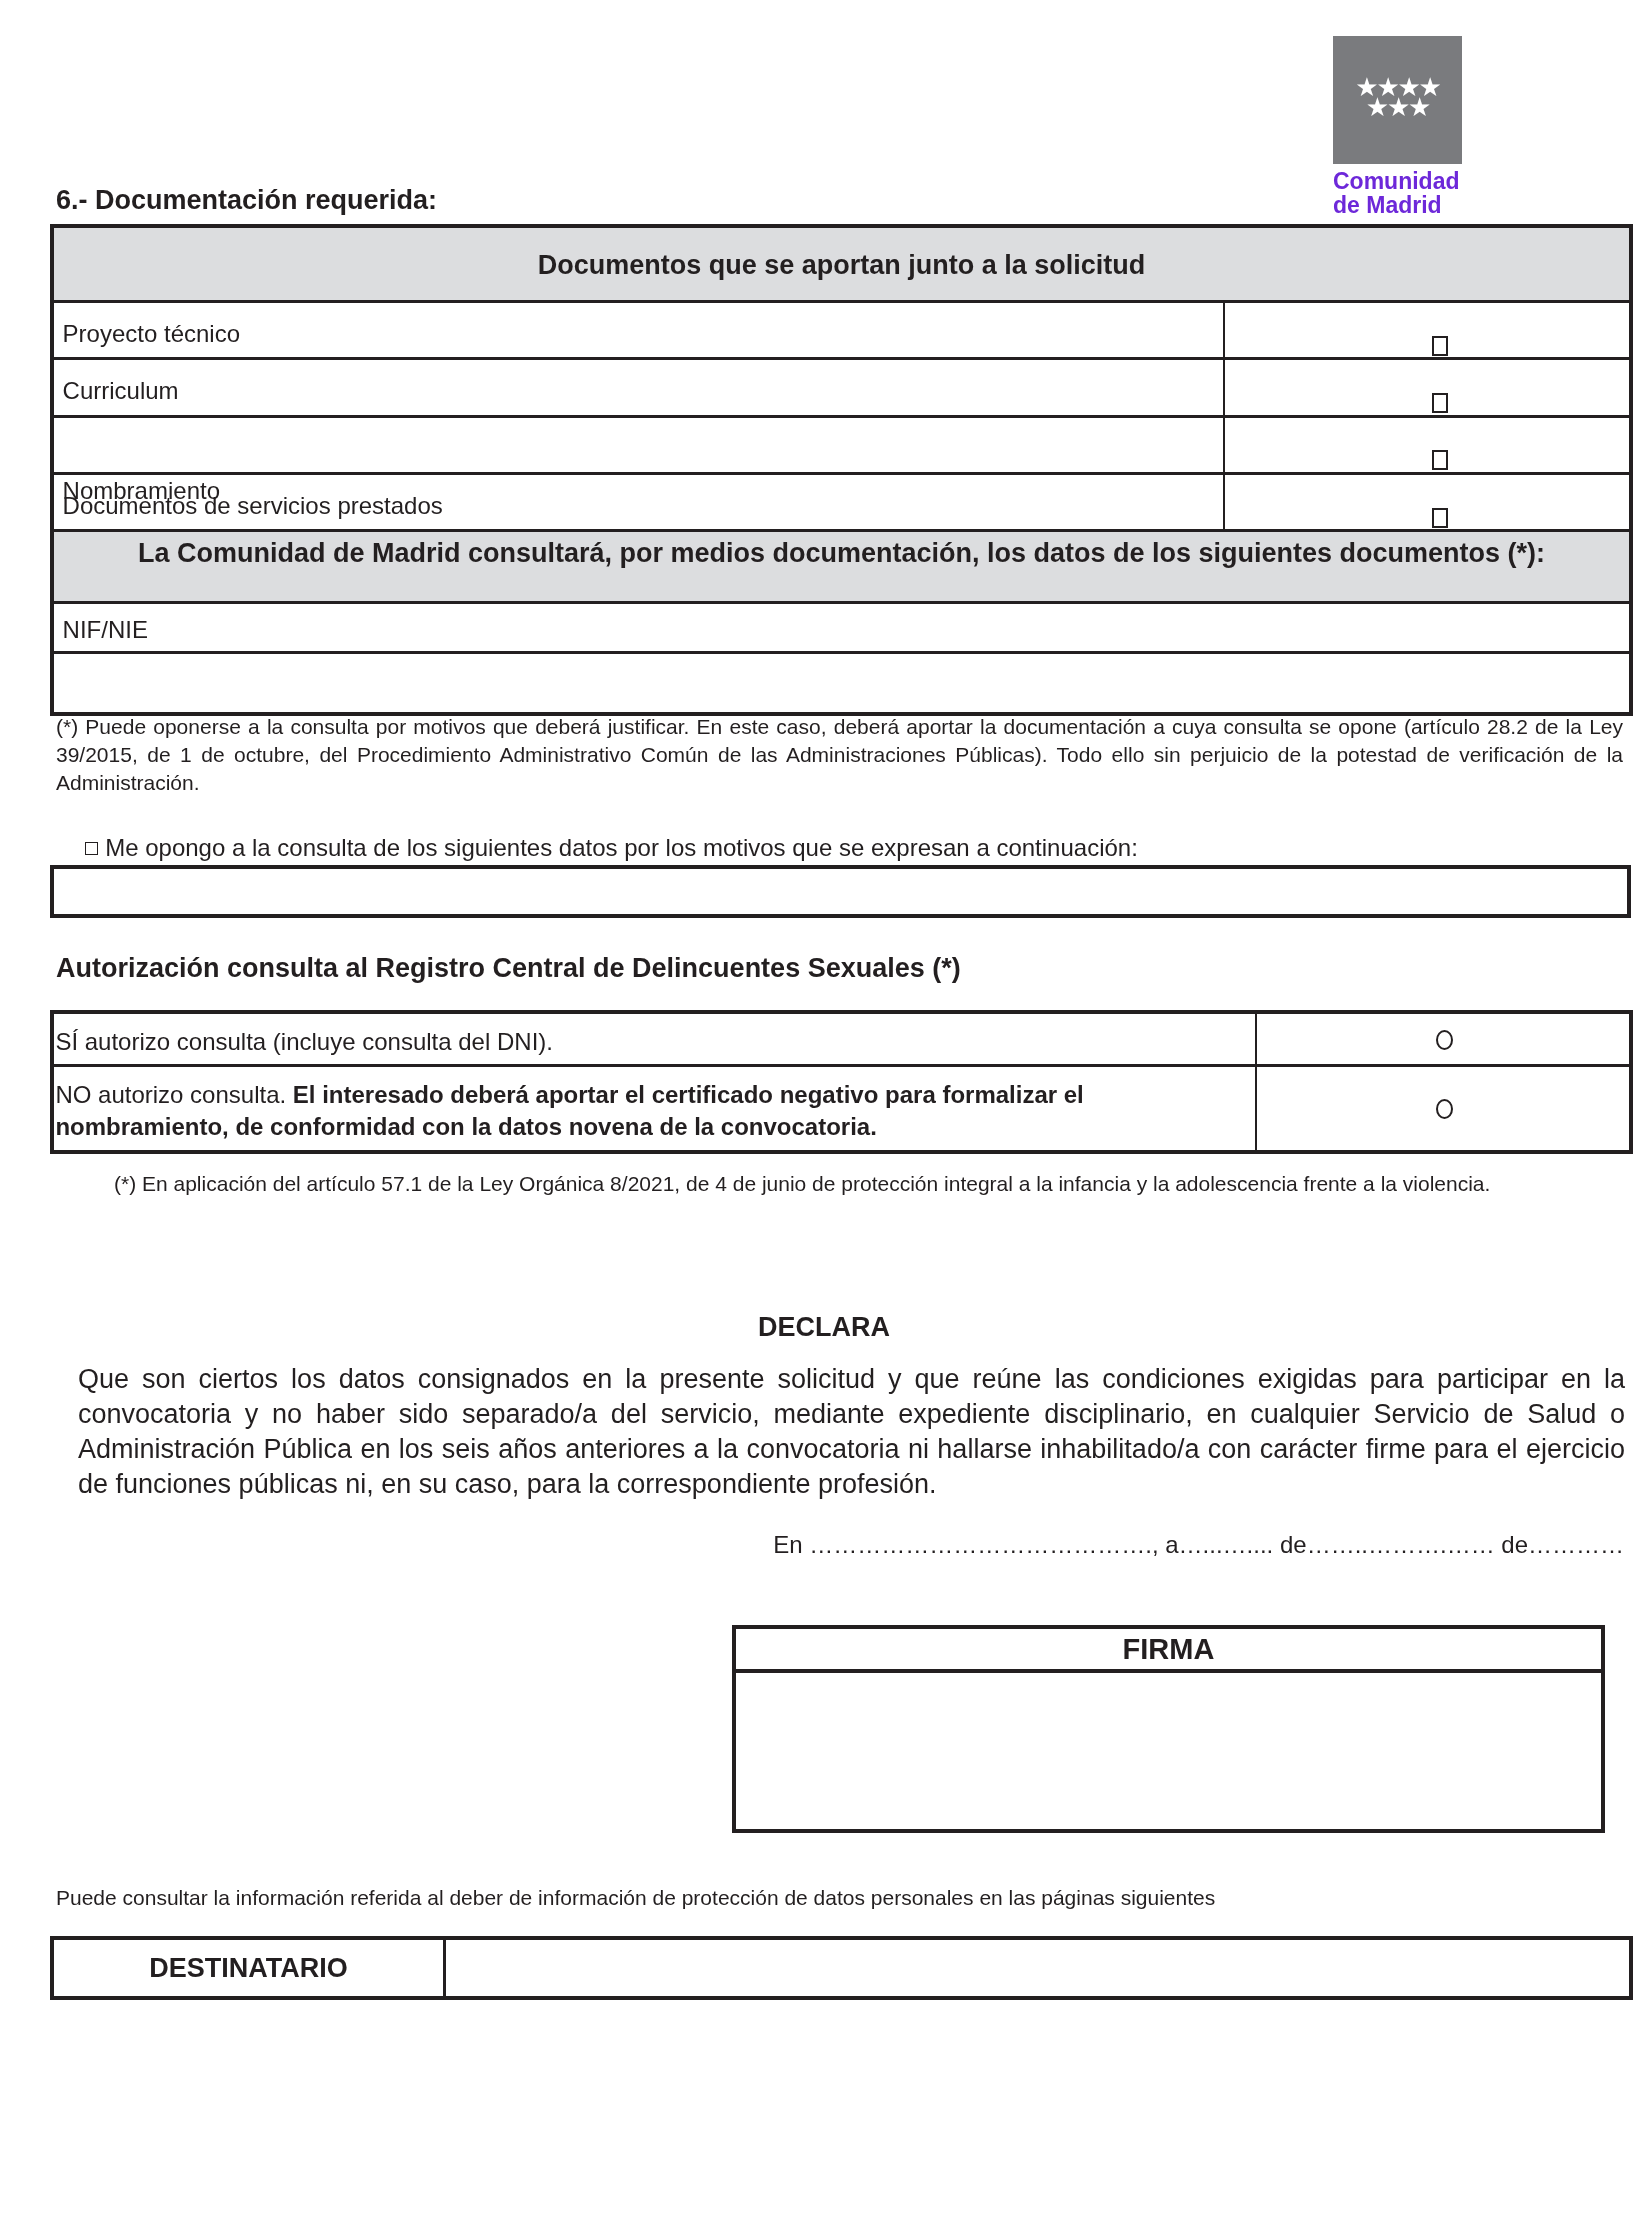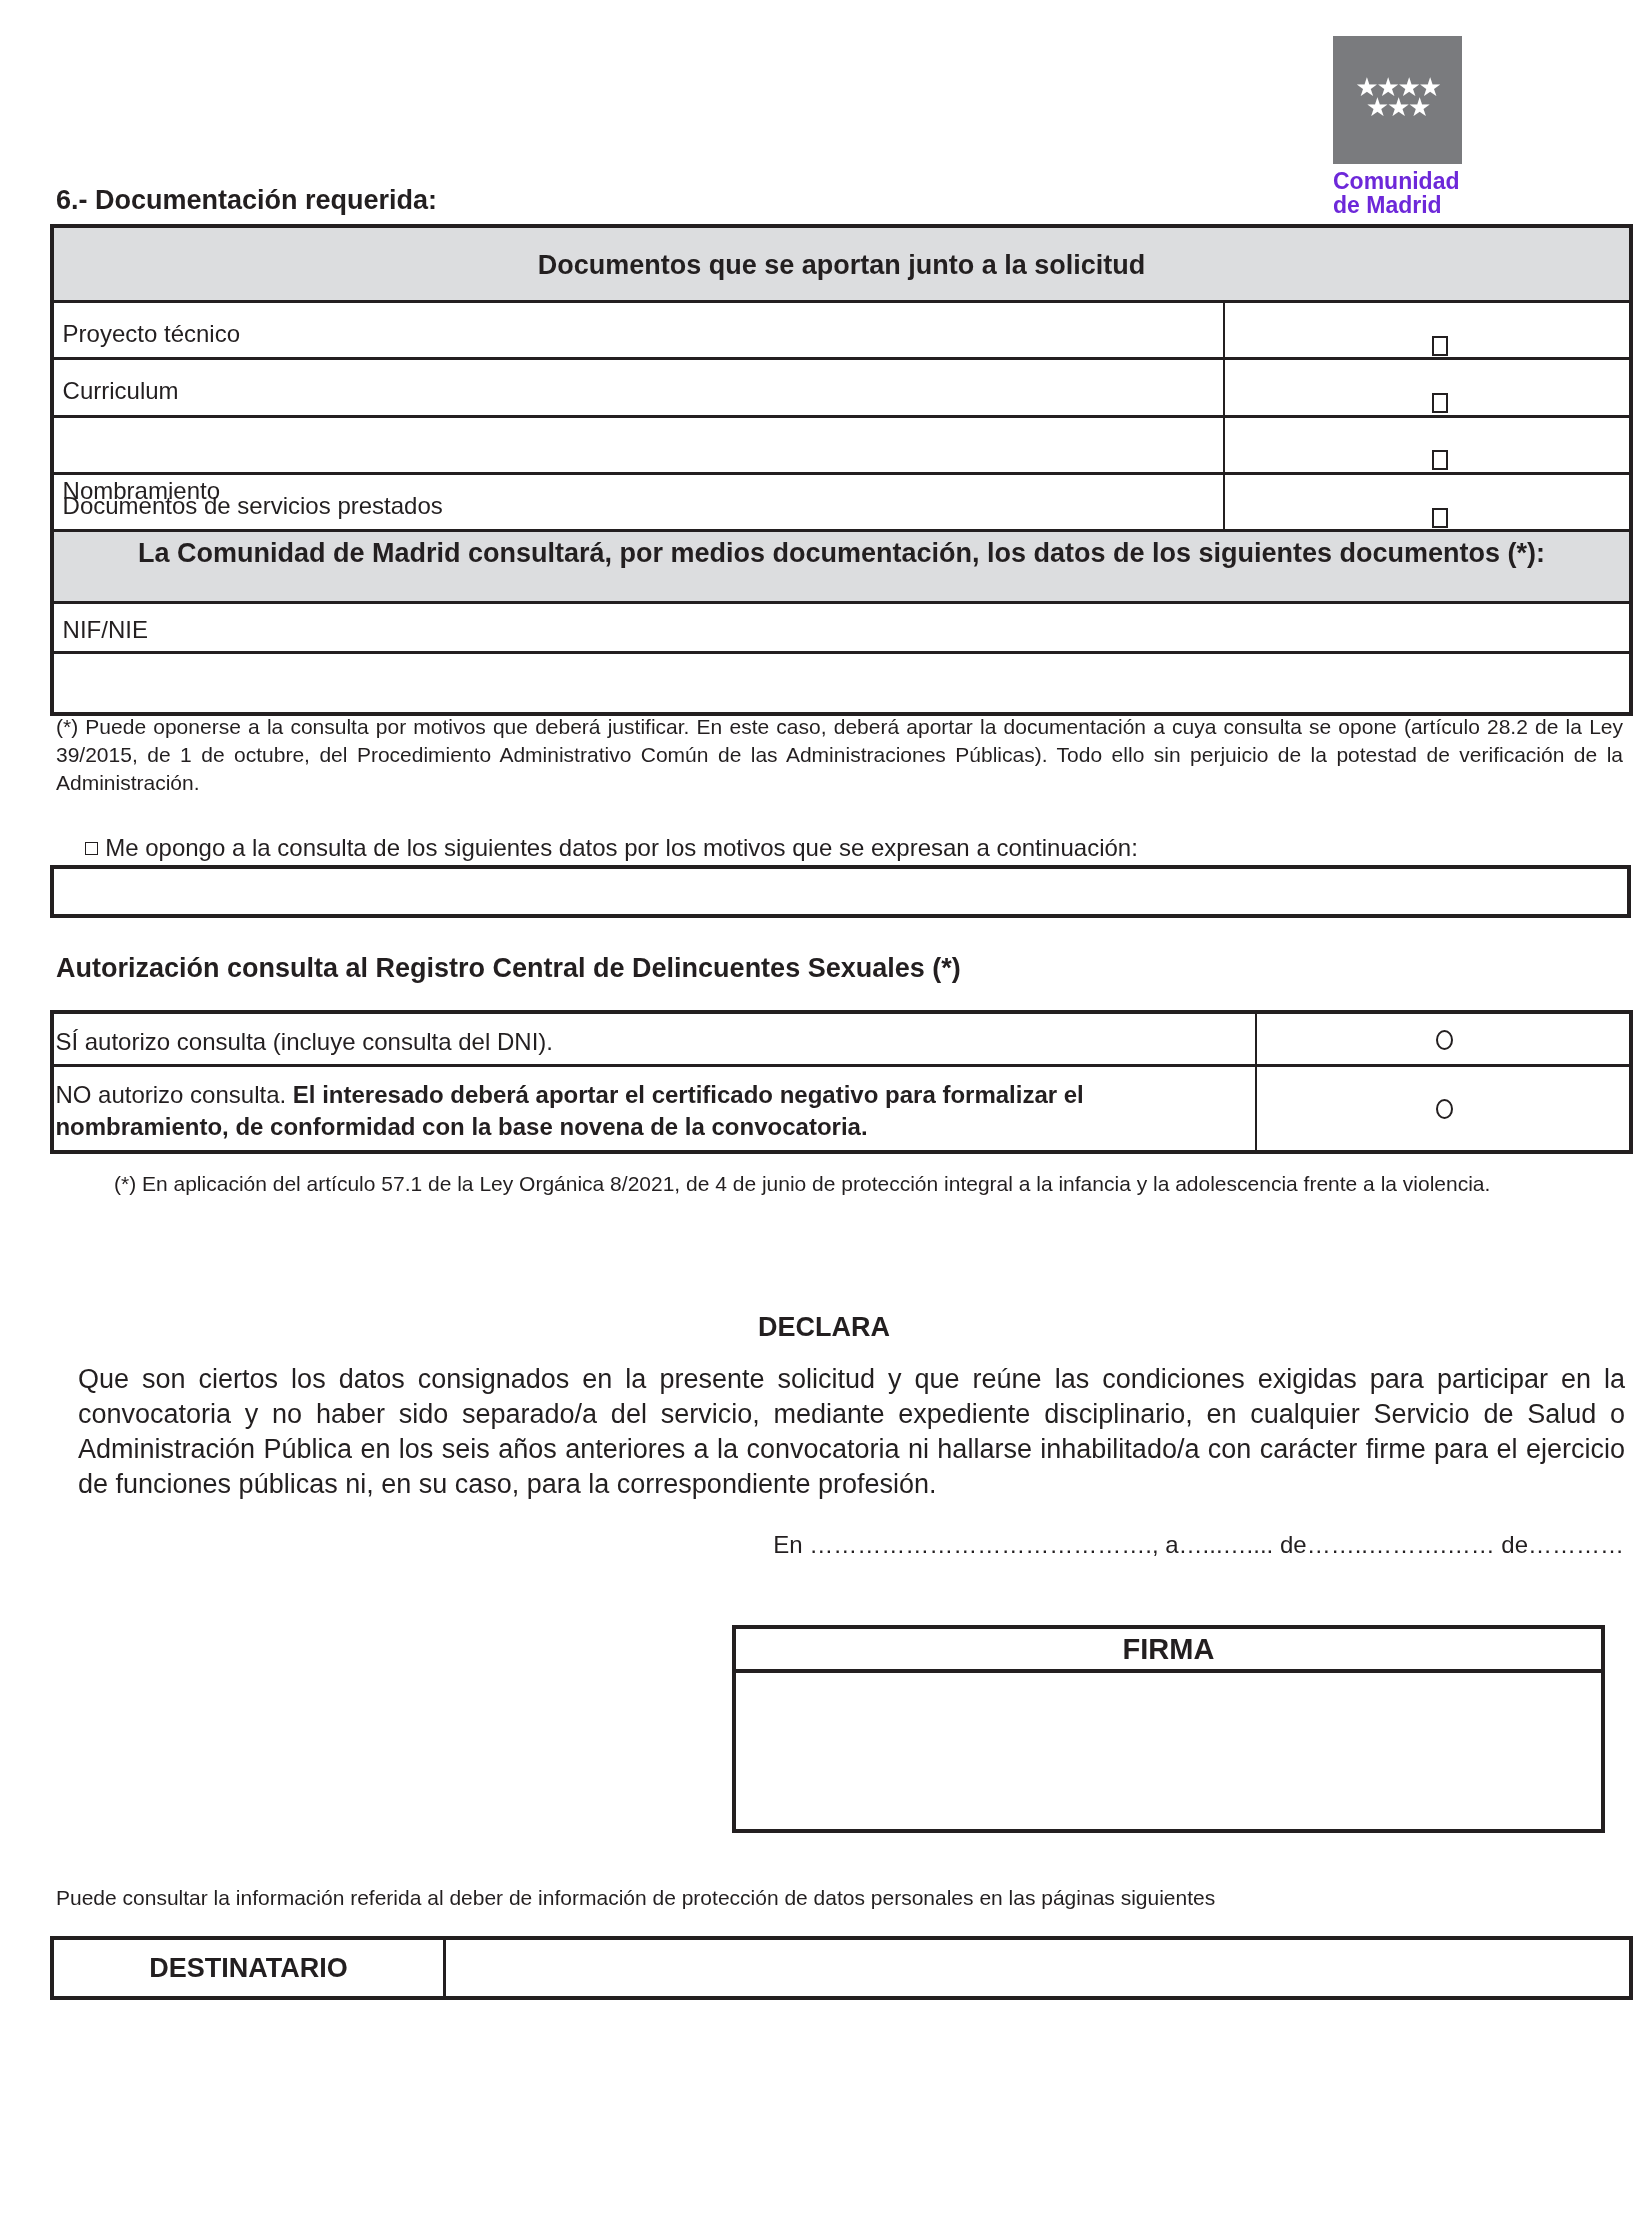--- a/index.html
+++ b/index.html
@@ -119,21 +119,21 @@
 <div class="abs" id="registro-title">Autorización consulta al Registro Central de Delincuentes Sexuales (*)</div>
 <div class="abs frame" id="registro-table">
   <div class="vline" style="left:1201px; width:2.2px;"></div>
   <div class="hline" style="top:50px; height:2.9px;"></div>
 
   <div class="cell-text" style="left:1.4px; top:14.4px;">SÍ autorizo consulta (incluye consulta del DNI).</div>
   <div class="radio" style="left:1382px; top:16px;"></div>
 
   <div class="cell-text" style="left:1.4px; top:65px; line-height:32px;">
     <div><span>NO autorizo consulta. </span><b>El interesado deberá aportar el certificado negativo para formalizar el</b></div>
-    <div><b>nombramiento, de conformidad con la base novena de la convocatoria.</b></div>
+    <div><b>nombramiento, de conformidad con la datos novena de la convocatoria.</b></div>
   </div>
   <div class="radio" style="left:1382px; top:85px;"></div>
 </div>
 <div class="abs footnote" id="registro-note" style="text-align:left;margin-left:48px;">(*) En aplicación del artículo 57.1 de la Ley Orgánica 8/2021, de 4 de junio de protección integral a la infancia y la adolescencia frente a la violencia.</div>
 
 <div class="abs" id="declara-title">DECLARA</div>
 <div class="abs" id="declara-text">Que son ciertos los datos consignados en la presente solicitud y que reúne las condiciones exigidas para participar en la convocatoria y no haber sido separado/a del servicio, mediante expediente disciplinario, en cualquier Servicio de Salud o Administración Pública en los seis años anteriores a la convocatoria ni hallarse inhabilitado/a con carácter firme para el ejercicio de funciones públicas ni, en su caso, para la correspondiente profesión.</div>
 <div class="abs" id="date-line">En ……………………………………., a…...….... de……..……….…… de…………</div>
 
 <div class="abs frame" id="firma-box">

